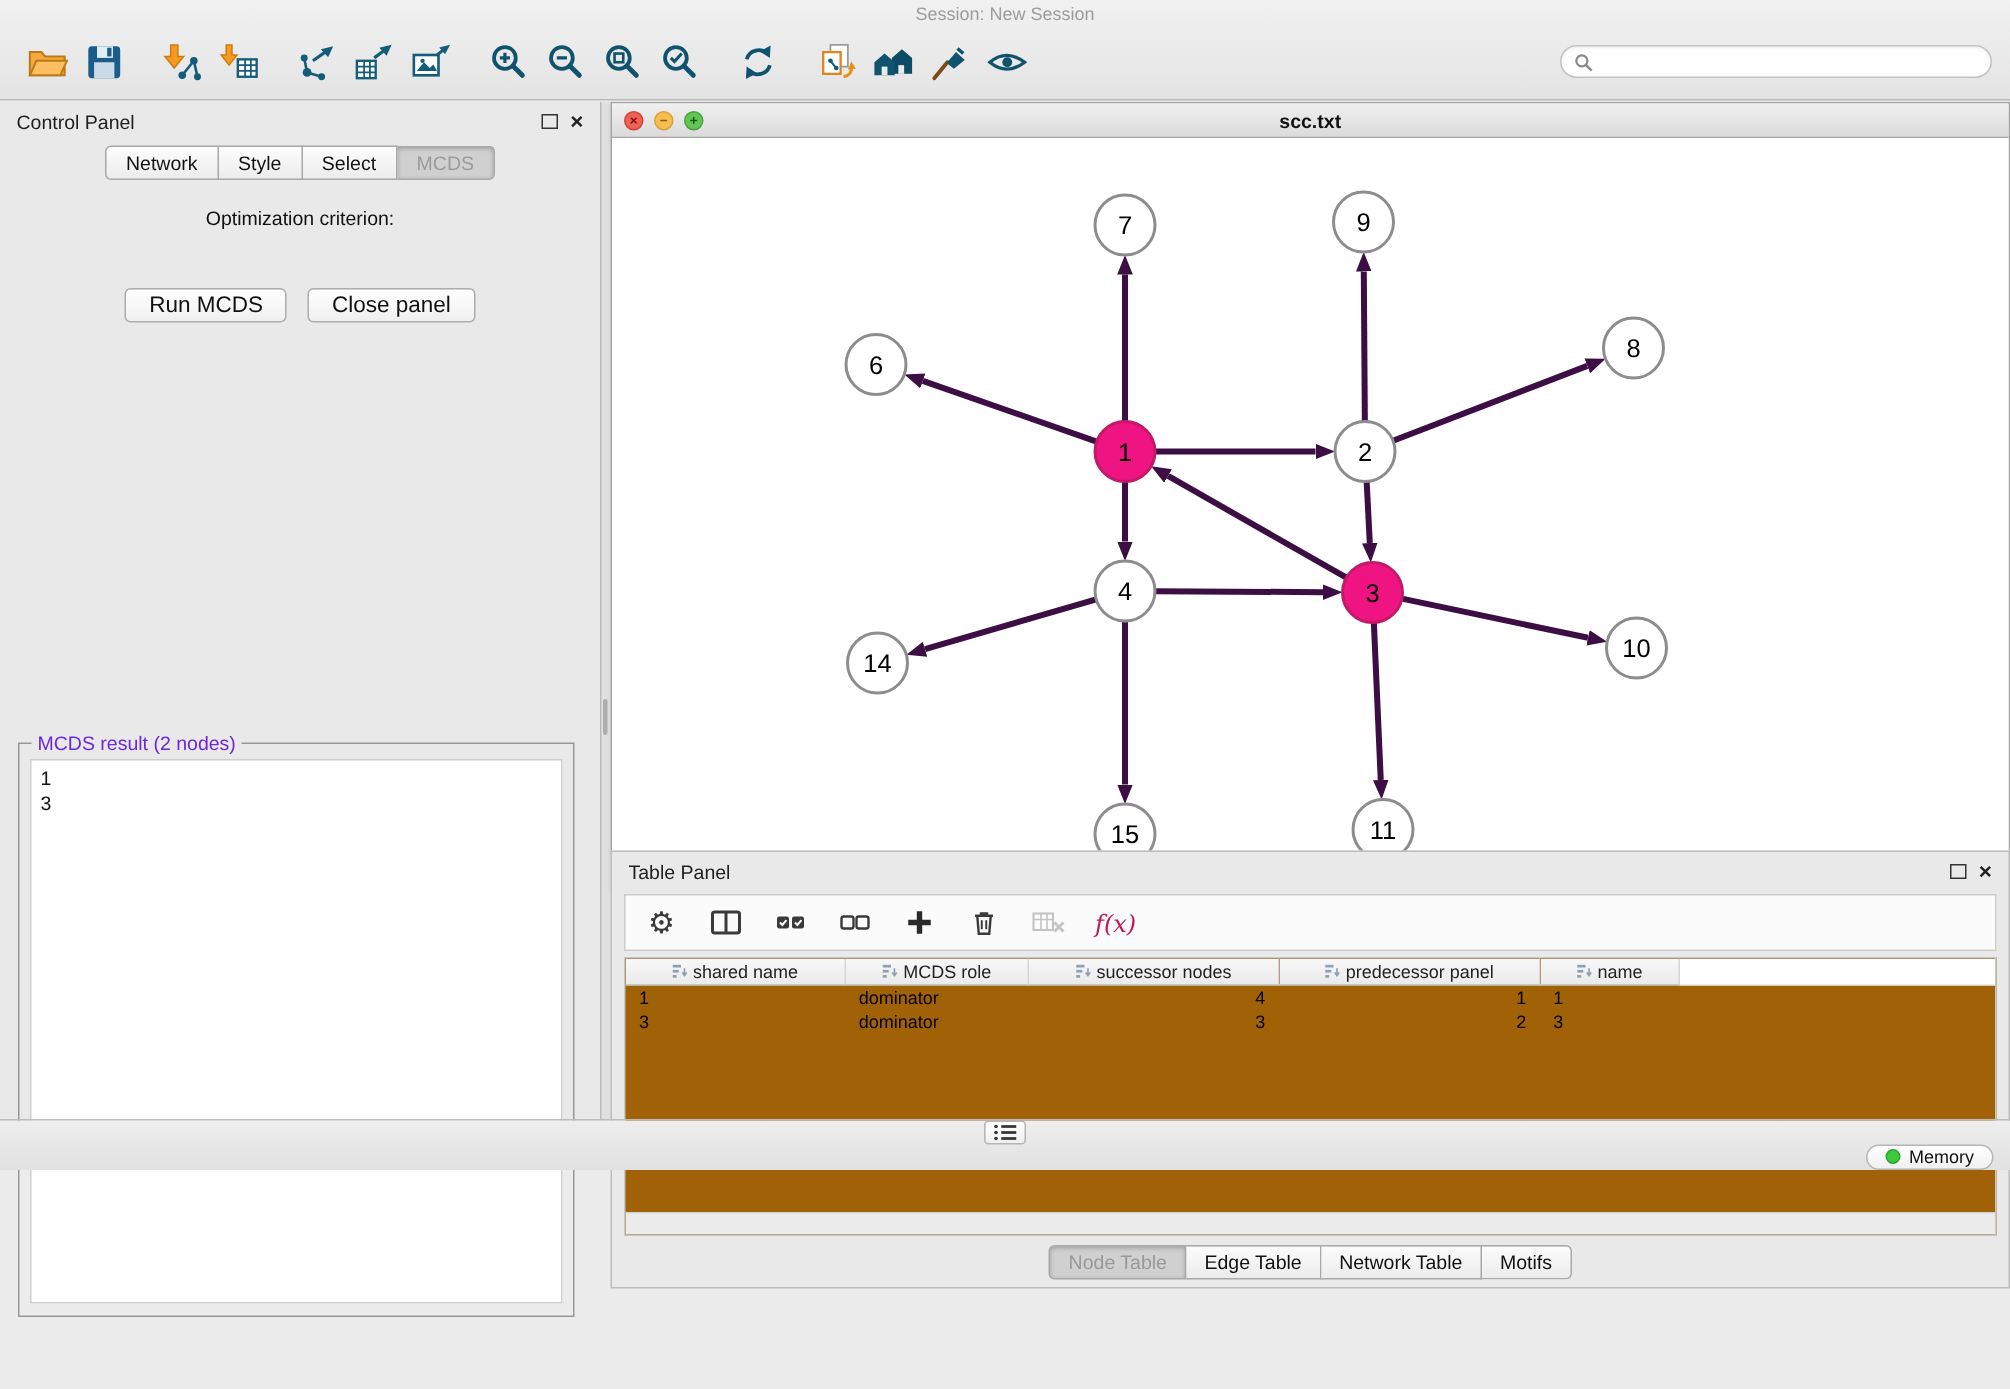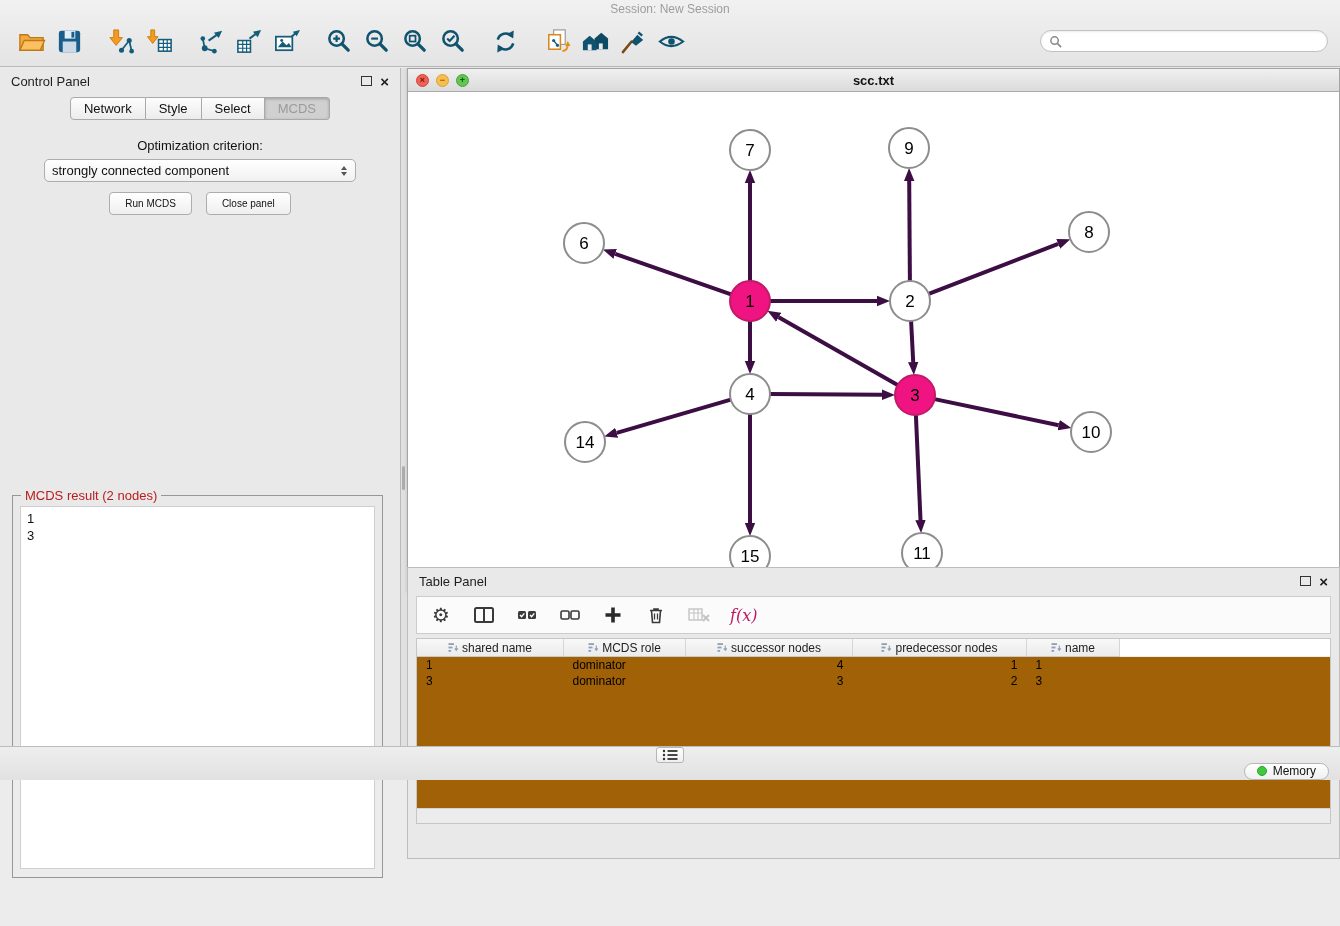--- a/index.html
+++ b/index.html
@@ -39,24 +39,24 @@
   .cp-tab:last-child{border-radius:0 4px 4px 0;}
   .cp-tab.active{background:#d0d0d0;color:#9b9b9b;box-shadow:inset 0 1px 3px rgba(0,0,0,.25);}
   .opt-label{position:absolute;top:70px;left:0;width:100%;text-align:center;font-size:13px;color:#111;}
   .dropdown{position:absolute;top:91px;left:44px;width:312px;height:23px;box-sizing:border-box;
             background:linear-gradient(#ffffff,#f1f1f1);border:1px solid #adadad;border-radius:5px;
             display:flex;align-items:center;font-size:13px;padding:0 7px;}
   .dd-arrows{margin-left:auto;display:flex;flex-direction:column;gap:2px;align-items:center;padding-right:1px;}
   .dd-up{width:0;height:0;border-left:3.5px solid transparent;border-right:3.5px solid transparent;border-bottom:4.5px solid #555;}
   .dd-down{width:0;height:0;border-left:3.5px solid transparent;border-right:3.5px solid transparent;border-top:4.5px solid #555;}
   .cp-buttons{position:absolute;top:124px;left:0;width:100%;display:flex;justify-content:center;gap:14px;}
-  .cp-btn{height:23px;padding:0 15px;font-size:10px;color:#111;
+  .cp-btn{height:23px;padding:0 15px;font-size:15px;color:#111;
           background:linear-gradient(#ffffff,#efefef);border:1px solid #adadad;border-radius:4px;}
   .result-group{position:absolute;left:12px;top:427px;width:371px;height:383px;border:1px solid #979797;box-sizing:border-box;}
-  .result-label{position:absolute;top:-8px;left:8px;background:#e9e9e9;padding:0 4px;font-size:13px;color:#b91c1c;}
+  .result-label{position:absolute;top:-8px;left:8px;background:#e9e9e9;padding:0 4px;font-size:13px;color:#6d28d9;}
   .result-inner{position:absolute;left:7px;right:7px;top:10px;bottom:8px;background:#fff;border:1px solid #cfcfcf;
                 overflow:hidden;}
   .result-inner div{font-size:13px;line-height:17px;padding:0 6px;}
   .result-inner div:first-child{margin-top:3px;}
 
   
   .v-splitter{position:absolute;left:401px;top:0;width:6px;height:100%;cursor:col-resize;}
   .v-splitter .grip{position:absolute;top:398px;left:1px;width:3px;height:24px;background:#adadad;border-radius:2px;}
   .h-splitter{position:absolute;left:407px;top:524px;width:933px;height:6px;cursor:row-resize;}
   .h-splitter .grip{position:absolute;left:450px;top:1px;width:24px;height:3px;background:#adadad;border-radius:2px;}
@@ -283,27 +283,20 @@
       </div>
       <div class="cp-tabs" id="cp-tabs">
           <div class="cp-tab">Network</div>
           <div class="cp-tab">Style</div>
           <div class="cp-tab">Select</div>
           <div class="cp-tab active">MCDS</div>
         </div>
 
       <div class="opt-label">Optimization criterion:</div>
 
-      <div class="dropdown">
-        <span>strongly connected component</span>
-        <span class="dd-arrows">
-          <span class="dd-up"></span>
-            <span class="dd-down"></span>
-        </span>
-      </div>
 
       <div class="cp-buttons">
         <button class="cp-btn">Run MCDS</button>
         <button class="cp-btn">Close panel</button>
       </div>
 
       <div class="result-group">
         <div class="result-label">MCDS result (2 nodes)</div>
         <div class="result-inner" id="result-lines">
             <div>1</div>
@@ -478,21 +471,21 @@
                     <rect x="0.5" y="1.2" width="5.5" height="1.8" fill="#8fa0b5"></rect>
                     <rect x="0.5" y="4.6" width="4" height="1.8" fill="#8fa0b5"></rect>
                     <rect x="0.5" y="8" width="2.6" height="1.8" fill="#8fa0b5"></rect>
                     <path d="M8.3 3.5 v4.6 M6.8 6.4 l1.5 2 1.5 -2" stroke="#8fa0b5" stroke-width="1.1" fill="none"></path>
                   </svg><span>successor nodes</span></th>
                 <th style="width: 165px;"><svg class="sort-ico" width="11" height="11" viewBox="0 0 11 11">
                     <rect x="0.5" y="1.2" width="5.5" height="1.8" fill="#8fa0b5"></rect>
                     <rect x="0.5" y="4.6" width="4" height="1.8" fill="#8fa0b5"></rect>
                     <rect x="0.5" y="8" width="2.6" height="1.8" fill="#8fa0b5"></rect>
                     <path d="M8.3 3.5 v4.6 M6.8 6.4 l1.5 2 1.5 -2" stroke="#8fa0b5" stroke-width="1.1" fill="none"></path>
-                  </svg><span>predecessor nodes</span></th>
+                  </svg><span>predecessor panel</span></th>
                 <th style="width: 84px;"><svg class="sort-ico" width="11" height="11" viewBox="0 0 11 11">
                     <rect x="0.5" y="1.2" width="5.5" height="1.8" fill="#8fa0b5"></rect>
                     <rect x="0.5" y="4.6" width="4" height="1.8" fill="#8fa0b5"></rect>
                     <rect x="0.5" y="8" width="2.6" height="1.8" fill="#8fa0b5"></rect>
                     <path d="M8.3 3.5 v4.6 M6.8 6.4 l1.5 2 1.5 -2" stroke="#8fa0b5" stroke-width="1.1" fill="none"></path>
                   </svg><span>name</span></th>
                 <th class="filler"></th>
               </tr>
             </thead>
           <tbody id="table-body">
@@ -510,20 +503,26 @@
                 <td style="text-align: right;">3</td>
                 <td style="text-align: right;">2</td>
                 <td style="text-align: left;">3</td>
                 <td></td>
               </tr>
             </tbody>
         </table>
         <div class="hscroll"></div>
       </div>
 
+      <div class="tp-tabs" id="tp-tabs">
+          <div class="tp-tab active">Node Table</div>
+          <div class="tp-tab">Edge Table</div>
+          <div class="tp-tab">Network Table</div>
+          <div class="tp-tab">Motifs</div>
+        </div>
     </div>
   </div>
 
   <div class="statusbar">
     <button class="list-btn">
       <svg width="16" height="12" viewBox="0 0 16 12">
         <circle cx="2" cy="2" r="1.2" fill="#333"></circle>
           <rect x="5.5" y="1.1" width="10" height="1.8" fill="#333"></rect>
         <circle cx="2" cy="6" r="1.2" fill="#333"></circle>
           <rect x="5.5" y="5.1" width="10" height="1.8" fill="#333"></rect>

